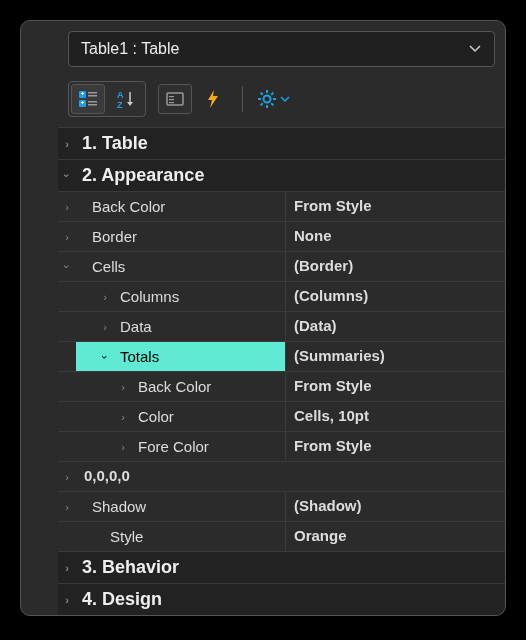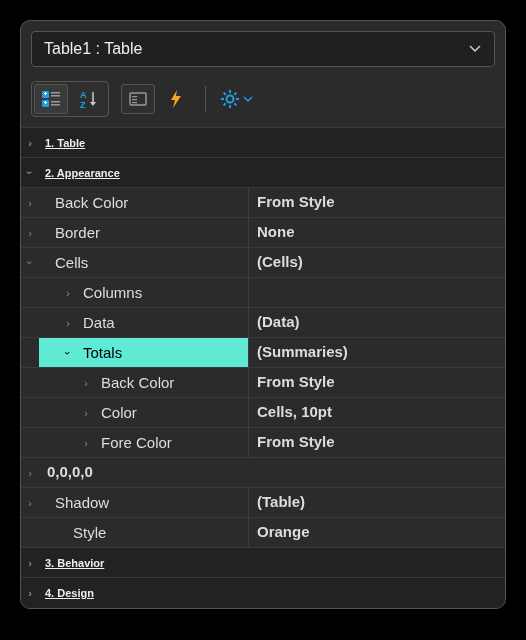--- a/index.html
+++ b/index.html
@@ -10,20 +10,21 @@
     color: #ddd;
     padding: 20px;
   }
   .panel {
     width: 486px;
     background: #2b2b2b;
     border: 1px solid #555;
     border-radius: 10px;
     overflow: hidden;
     box-shadow: 0 4px 20px rgba(0,0,0,0.6);
+    padding-left: 37px;
   }
   .selector {
     margin: 10px 10px 8px 10px;
     background: #202020;
     border: 1px solid #555;
     border-radius: 4px;
     padding: 8px 12px;
     display: flex;
     align-items: center;
     justify-content: space-between;
@@ -68,21 +69,21 @@
     display: flex;
     align-items: stretch;
     border-bottom: 1px solid #3a3a3a;
     min-height: 30px;
   }
   .row.header {
     background: #222;
     font-weight: bold;
     color: #eee;
   }
-  .row.header .label { font-size: 11px; text-decoration: underline; }
+  .row.header .label { font-size: 18px; }
   .row.selected .label-cell {
     background: #5eead4;
     color: #000;
   }
   .expand {
     width: 18px;
     display: flex;
     align-items: center;
     justify-content: center;
     color: #888;
@@ -225,30 +226,31 @@
         </div>
       <div class="value">None</div>
     </div>
 
     <div class="row">
       <div class="expand" style="transform:rotate(90deg)">›</div>
       <div class="label-cell">
           <span class="indent" style="width:10px"></span>
           <span class="label">Cells</span>
         </div>
-      <div class="value">(Cells)</div>
+      <div class="value">(Border)</div>
     </div>
 
     <div class="row">
       <div class="expand"></div>
       <div class="label-cell">
           <span class="indent" style="width:20px"></span>
           <span class="expand">›</span>
           <span class="label">Columns</span>
         </div>
+      <div class="value">(Columns)</div>
     </div>
 
     <div class="row">
       <div class="expand"></div>
       <div class="label-cell">
           <span class="indent" style="width:20px"></span>
           <span class="expand">›</span>
           <span class="label">Data</span>
         </div>
       <div class="value">(Data)</div>
@@ -298,21 +300,21 @@
       <div class="expand">›</div>
       <div class="value">0,0,0,0</div>
     </div>
 
     <div class="row">
       <div class="expand">›</div>
       <div class="label-cell">
           <span class="indent" style="width:10px"></span>
           <span class="label">Shadow</span>
         </div>
-      <div class="value bold">(Table)</div>
+      <div class="value bold">(Shadow)</div>
     </div>
 
     <div class="row">
       <div class="expand"></div>
       <div class="label-cell">
           <span class="indent" style="width:28px"></span>
           <span class="label">Style</span>
         </div>
       <div class="value bold">Orange</div>
     </div>

